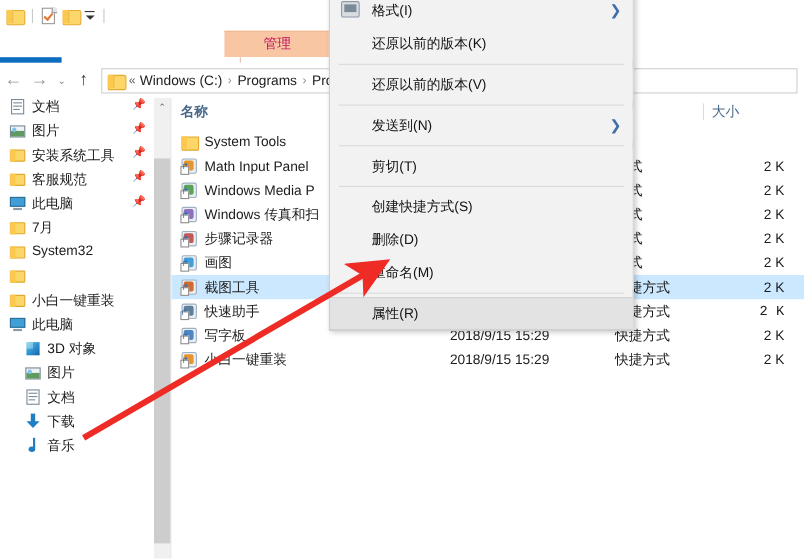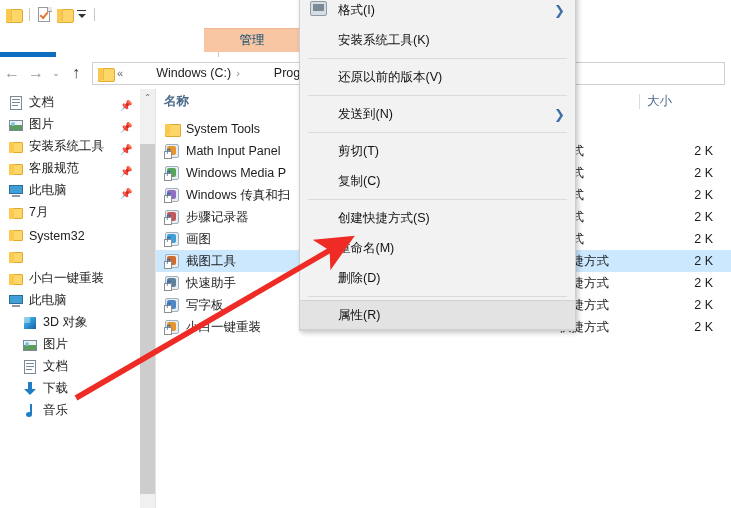--- a/index.html
+++ b/index.html
@@ -55,21 +55,21 @@
   }
   .dash-top{ width:9px;height:1.5px;background:#333;margin-bottom:2px; }
   .qat-dd { display:flex; flex-direction:column; align-items:center; }
 
   
   .ribbon {
     position:absolute; left:0; top:28px; width:731px; height:28px;
   }
   .ctx-head{
     position:absolute; left:204px; top:0px; width:96px; height:24px;
-    background:#f9c6a4; color:#0c4a6e; font-size:12.5px;
+    background:#f9c6a4; color:#be185d; font-size:12.5px;
     display:flex; align-items:center; justify-content:center;
     border-top:1px solid #f0b68f;
   }
   .tabrow{
     position:absolute; left:0; top:24px; width:731px; height:25px;
     background:#ffffff; display:flex; align-items:stretch;
     border-bottom:1px solid #dcdcdc;
   }
   .tab{
     display:flex; align-items:center; justify-content:center;
@@ -94,34 +94,34 @@
     width:24px; height:24px; display:flex; align-items:center; justify-content:center;
     color:#9a9a9a; font-size:16px; cursor:default;
   }
   .nav-btn.up{ color:#3a3a3a; }
   .nav-btn.small{ width:16px; font-size:9px; color:#8c8c8c; }
   .addr-field{
     flex:1; height:23px; margin-left:4px; margin-right:6px;
     border:1px solid #cfcfcf; background:#fff;
     display:flex; align-items:center; padding:0 5px; gap:4px; overflow:hidden;
   }
-  .crumb{ font-size:12.5px; color:#1c1c1c; white-space:nowrap;margin-left:29px; }
+  .crumb{ font-size:12.5px; color:#1c1c1c; white-space:nowrap; }
   .crumb-sep{ color:#8d8d8d; font-size:11px; padding:0 1px; }
   .crumb-chev{ color:#5d5d5d; font-size:11px; }
 
   
   .content{ position:absolute; left:0; top:89px; width:731px; height:419px; background:#fff; }
 
   
   .navpane{
     position:absolute; left:0; top:0; width:140px; height:419px;
     background:#ffffff; overflow:hidden;
   }
   .nav-item{
-    height:22px; display:flex; align-items:flex-end; gap:5px;
+    height:22px; display:flex; align-items:flex-start; gap:5px;
     padding-left:8px; font-size:12.5px; color:#1c1c1c; white-space:nowrap; cursor:default;
   }
   .nav-item .lbl{ overflow:hidden; }
   .nav-item .pin{ margin-left:auto; margin-right:7px; color:#9c9c9c; font-size:10px; }
   .nav-item.ind1{ padding-left:22px; }
 
   .navscroll{
     position:absolute; left:140px; top:0; width:15px; height:419px; background:#f0f0f0;
   }
   .navscroll .up{
@@ -478,21 +478,21 @@
                 <span class="bdy"></span>
                 <span class="gl" style="background:#d06a2e;"></span>
                 <span class="lnk"></span>
               </span>
               <span>截图工具</span>
             </div>
             <div class="cell-date">2018/9/15 15:29</div>
             <div class="cell-type">快捷方式</div>
             <div class="cell-size">2 K</div>
           </div>
-          <div class="row" style="top: 183px;">
+          <div class="row" style="top: 183px; font-family: Liberation Mono, monospace;">
             <div class="cell-name">
               <span class="fi app">
                 <span class="bdy"></span>
                 <span class="gl" style="background:#5f7f9f;"></span>
                 <span class="lnk"></span>
               </span>
               <span>快速助手</span>
             </div>
             <div class="cell-date">2018/9/16 0:04</div>
             <div class="cell-type">快捷方式</div>
@@ -528,47 +528,44 @@
     </div>
   </div>
 
   <div class="ctxmenu" id="ctxmenu">
       <div class="mi">
         <span class="mono-ico"></span>
         <span>格式(I)</span>
         <span class="sub">❯</span>
       </div>
       <div class="mi">
-        <span>安装系统工具(K)</span>
+        <span>还原以前的版本(K)</span>
       </div>
       <div class="msep"></div>
       <div class="mi">
         <span>还原以前的版本(V)</span>
       </div>
       <div class="msep"></div>
       <div class="mi">
         <span>发送到(N)</span>
         <span class="sub">❯</span>
       </div>
       <div class="msep"></div>
       <div class="mi">
         <span>剪切(T)</span>
       </div>
-      <div class="mi">
-        <span>复制(C)</span>
-      </div>
       <div class="msep"></div>
       <div class="mi">
         <span>创建快捷方式(S)</span>
       </div>
       <div class="mi">
+        <span>删除(D)</span>
+      </div>
+      <div class="mi">
         <span>重命名(M)</span>
-      </div>
-      <div class="mi">
-        <span>删除(D)</span>
       </div>
       <div class="msep"></div>
       <div class="mi hl">
         <span>属性(R)</span>
       </div>
     </div>
 
   <svg class="arrow-svg" viewBox="0 0 731 508">
     <defs>
       <marker id="ah" markerWidth="7" markerHeight="7" refX="2.2" refY="3.2" orient="auto">

